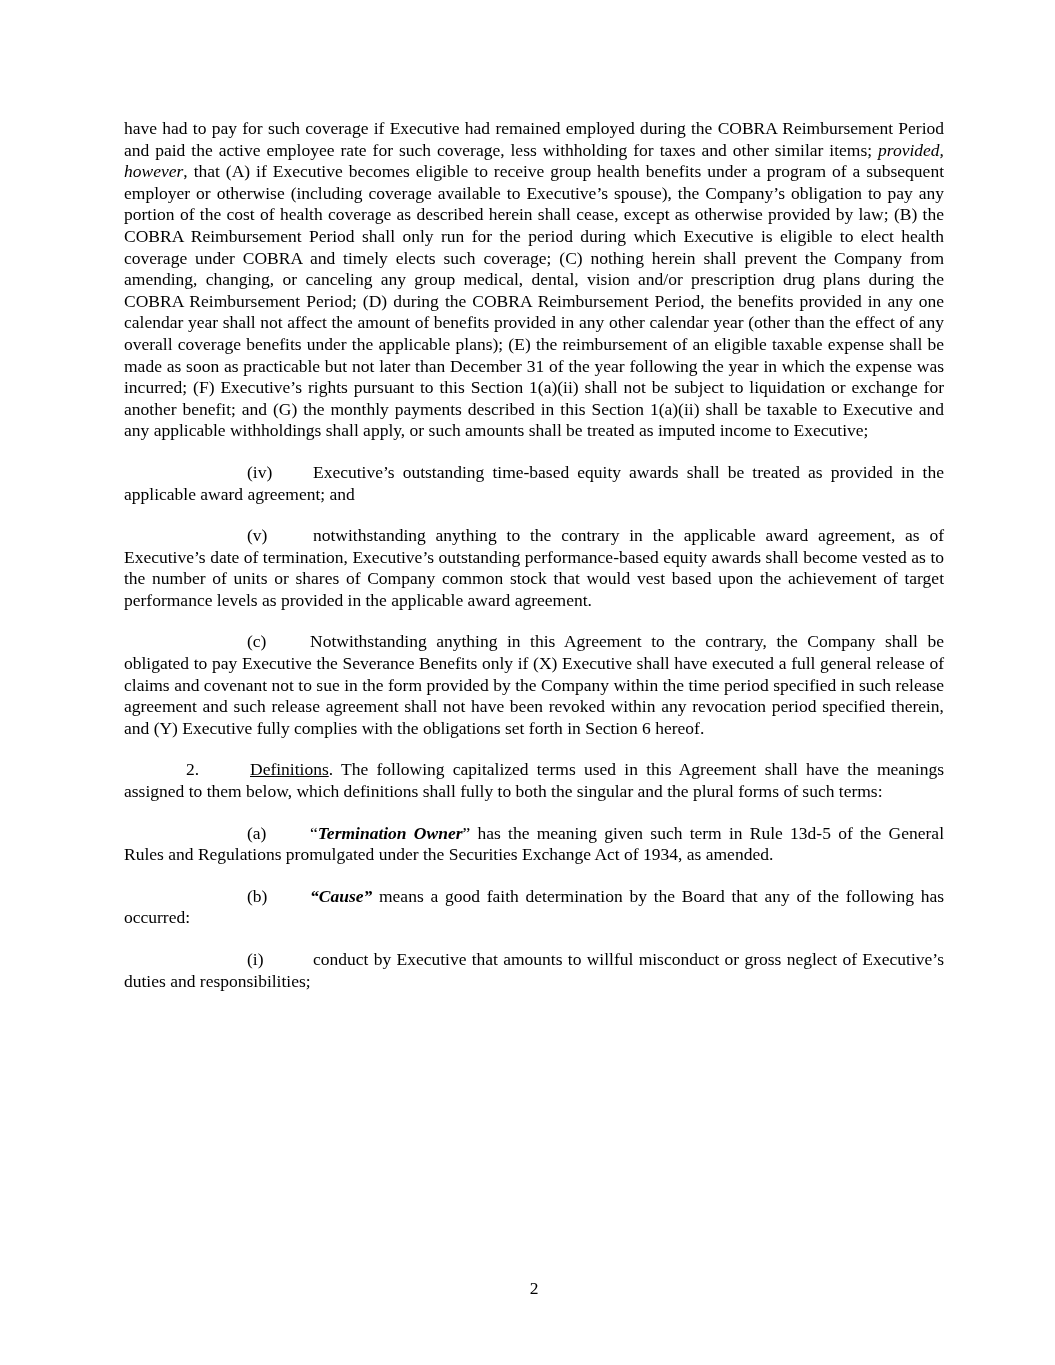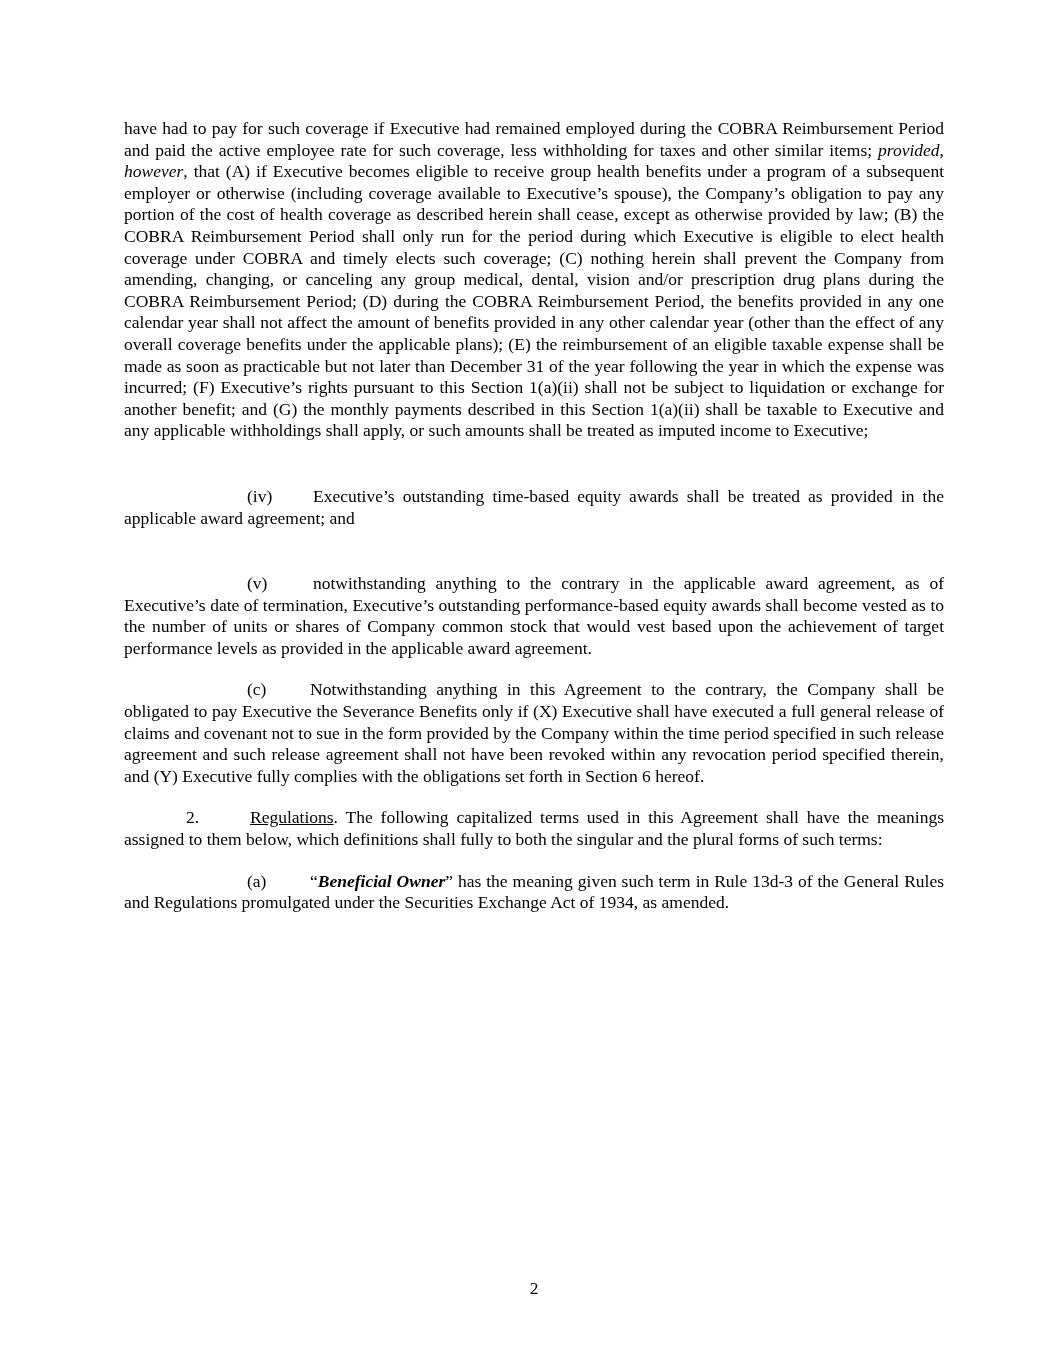--- a/index.html
+++ b/index.html
@@ -20,21 +20,21 @@
     left:124px; right:124px; top:118px;
   }
   p.para{
     margin:0 0 20px 0;
     text-align:justify;
   }
   .ind{margin-left:60px;}      
   .fi123{text-indent:123px;}   
   .fi62{text-indent:62px;}     
   .lbl{display:inline-block;text-indent:0;}
-  .lbl-66{width:66px;margin-top:24px;}
+  .lbl-66{width:66px;}
   .lbl-63{width:63px;}
   .lbl-64{width:64px;}
   .it{font-style:italic;}
   .bi{font-style:italic;font-weight:bold;}
   .u{text-decoration:underline;}
   .page-number{
     position:absolute;
     left:0;right:0;top:1278px;
     text-align:center;
   }
@@ -47,22 +47,24 @@
 
     <p class="para ind"><span>have had to pay for such coverage if Executive had remained employed during the COBRA Reimbursement Period and paid the active employee rate for such coverage, less withholding for taxes and other similar items; </span><span class="it">provided, however</span><span>, that (A) if Executive becomes eligible to receive group health benefits under a program of a subsequent employer or otherwise (including coverage available to Executive’s spouse), the Company’s obligation to pay any portion of the cost of health coverage as described herein shall cease, except as otherwise provided by law; (B) the COBRA Reimbursement Period shall only run for the period during which Executive is eligible to elect health coverage under COBRA and timely elects such coverage; (C) nothing herein shall prevent the Company from amending, changing, or canceling any group medical, dental, vision and/or prescription drug plans during the COBRA Reimbursement Period; (D) during the COBRA Reimbursement Period, the benefits provided in any one calendar year shall not affect the amount of benefits provided in any other calendar year (other than the effect of any overall coverage benefits under the applicable plans); (E) the reimbursement of an eligible taxable expense shall be made as soon as practicable but not later than December 31 of the year following the year in which the expense was incurred; (F) Executive’s rights pursuant to this Section 1(a)(ii) shall not be subject to liquidation or exchange for another benefit; and (G) the monthly payments described in this Section 1(a)(ii) shall be taxable to Executive and any applicable withholdings shall apply, or such amounts shall be treated as imputed income to Executive;</span></p>
 
     <p class="para ind fi123"><span class="lbl lbl-66">(iv)</span><span>Executive’s outstanding time-based equity awards shall be treated as provided in the applicable award agreement; and</span></p>
 
     <p class="para ind fi123"><span class="lbl lbl-66">(v)</span><span>notwithstanding anything to the contrary in the applicable award agreement, as of Executive’s date of termination, Executive’s outstanding performance-based equity awards shall become vested as to the number of units or shares of Company common stock that would vest based upon the achievement of target performance levels as provided in the applicable award agreement.</span></p>
 
 
     <p class="para fi123"><span class="lbl lbl-63">(c)</span><span>Notwithstanding anything in this Agreement to the contrary, the Company shall be obligated to pay Executive the Severance Benefits only if (X) Executive shall have executed a full general release of claims and covenant not to sue in the form provided by the Company within the time period specified in such release agreement and such release agreement shall not have been revoked within any revocation period specified therein, and (Y) Executive fully complies with the obligations set forth in Section 6 hereof.</span></p>
 
-    <p class="para fi62"><span class="lbl lbl-64">2.</span><span class="u">Regulations</span><span>. The following capitalized terms used in this Agreement shall have the meanings assigned to them below, which definitions shall fully to both the singular and the plural forms of such terms:</span></p>
+    <p class="para fi62"><span class="lbl lbl-64">2.</span><span class="u">Definitions</span><span>. The following capitalized terms used in this Agreement shall have the meanings assigned to them below, which definitions shall fully to both the singular and the plural forms of such terms:</span></p>
 
-    <p class="para fi123"><span class="lbl lbl-63">(a)</span><span>“</span><span class="bi">Beneficial Owner</span><span>”</span><span> has the meaning given such term in Rule 13d-3 of the General Rules and Regulations promulgated under the Securities Exchange Act of 1934, as amended.</span></p>
+    <p class="para fi123"><span class="lbl lbl-63">(a)</span><span>“</span><span class="bi">Termination Owner</span><span>”</span><span> has the meaning given such term in Rule 13d-5 of the General Rules and Regulations promulgated under the Securities Exchange Act of 1934, as amended.</span></p>
 
+    <p class="para fi123"><span class="lbl lbl-63">(b)</span><span class="bi">“Cause”</span><span> means a good faith determination by the Board that any of the following has occurred:</span></p>
 
+    <p class="para ind fi123"><span class="lbl lbl-66">(i)</span><span>conduct by Executive that amounts to willful misconduct or gross neglect of Executive’s duties and responsibilities;</span></p>
 
   </div>
 
   <div class="page-number">2</div>
 </div>
 
 </body></html>

